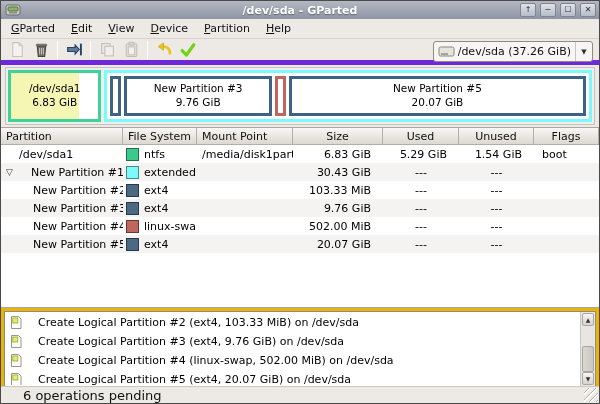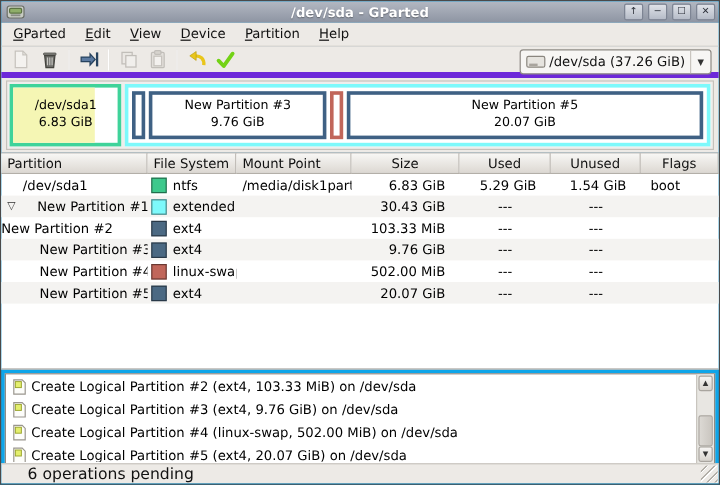--- a/index.html
+++ b/index.html
@@ -1,17 +1,17 @@
 <!DOCTYPE html>
 <html><head>
 <meta charset="utf-8">
 <style>
   html,body{margin:0;padding:0;background:#555;}
   *{box-sizing:border-box;font-family:"DejaVu Sans","Liberation Sans",sans-serif;}
-  #window{position:relative;width:600px;height:404px;background:#0ea5e9;border:1px solid #4a4a4a;overflow:hidden;}
+  #window{position:relative;width:600px;height:404px;background:#eab308;border:1px solid #4a4a4a;overflow:hidden;}
 
   
   #titlebar{position:absolute;left:0;top:0;width:100%;height:18px;
     background:linear-gradient(#b3b8c2,#8d94a2);display:flex;align-items:center;}
   #app-icon{width:16px;height:12px;margin-left:4px;flex:0 0 auto;}
   #title-text{position:absolute;left:0;right:0;text-align:center;color:#fff;font-size:11px;font-weight:bold;
     text-shadow:0 1px 1px rgba(0,0,0,.35);}
   #win-controls{position:absolute;right:3px;top:2px;display:flex;gap:4px;}
   .win-btn{width:16px;height:14px;background:linear-gradient(#dfe2e8,#b6bcc8);border:1px solid #7d8493;
     border-radius:2px;font-size:8px;line-height:12px;text-align:center;color:#2b2f38;cursor:default;}
@@ -69,21 +69,21 @@
   .c5{width:75px;justify-content:flex-end;padding-right:12px;}
   .c6{flex:1;padding-left:8px;}
   .tcell.dash{justify-content:center;padding-right:0;}
   .expander{position:absolute;left:5px;font-size:9px;color:#333;}
   .fs-swatch{width:13px;height:13px;border:1px solid rgba(0,0,0,.45);margin:0 5px 0 3px;flex:0 0 auto;}
 
   
   #ops-panel{position:absolute;left:3px;right:3px;top:310px;height:76px;background:#fff;border:1px solid #8e8a84;}
   #ops-list{position:absolute;left:1px;top:1px;right:16px;bottom:1px;overflow:hidden;}
   .op-row{display:flex;align-items:center;height:19px;padding-left:3px;}
-  .op-row .txt{font-size:11px;color:#000;margin-left:3px;white-space:nowrap;}
+  .op-row .txt{font-size:11px;color:#000;margin-left:15px;white-space:nowrap;}
   #ops-scrollbar{position:absolute;right:0;top:0;bottom:0;width:15px;background:#e8e6e2;border-left:1px solid #c9c5bf;}
   .sb-btn{position:absolute;left:1px;right:1px;height:13px;background:linear-gradient(#f6f5f3,#d8d4ce);
     border:1px solid #a9a59f;border-radius:2px;font-size:6px;text-align:center;line-height:11px;color:#333;}
   #sb-up{top:1px;} #sb-down{bottom:1px;}
   #sb-thumb{position:absolute;left:1px;right:1px;top:34px;height:26px;background:linear-gradient(90deg,#dcd9d4,#cac6c0);
     border:1px solid #a9a59f;border-radius:2px;}
 
   
   #statusbar{position:absolute;left:0;bottom:0;width:100%;height:17px;background:#edeae6;border-top:1px solid #cbc7c1;
     display:flex;align-items:center;}
@@ -242,21 +242,21 @@
             <span>extended</span>
           </div>
           <div class="tcell c2"></div>
           <div class="tcell c3">30.43 GiB</div>
           <div class="tcell c4 dash">---</div>
           <div class="tcell c5 dash">---</div>
           <div class="tcell c6"></div>
         </div>
         <div class="trow">
           <div class="tcell c0">
-            <span style="">New Partition #2</span>
+            <span style="padding-left: 32px;">New Partition #2</span>
           </div>
           <div class="tcell c1">
             <span class="fs-swatch" style="background: rgb(75, 105, 131);"></span>
             <span>ext4</span>
           </div>
           <div class="tcell c2"></div>
           <div class="tcell c3">103.33 MiB</div>
           <div class="tcell c4 dash">---</div>
           <div class="tcell c5 dash">---</div>
           <div class="tcell c6"></div>

